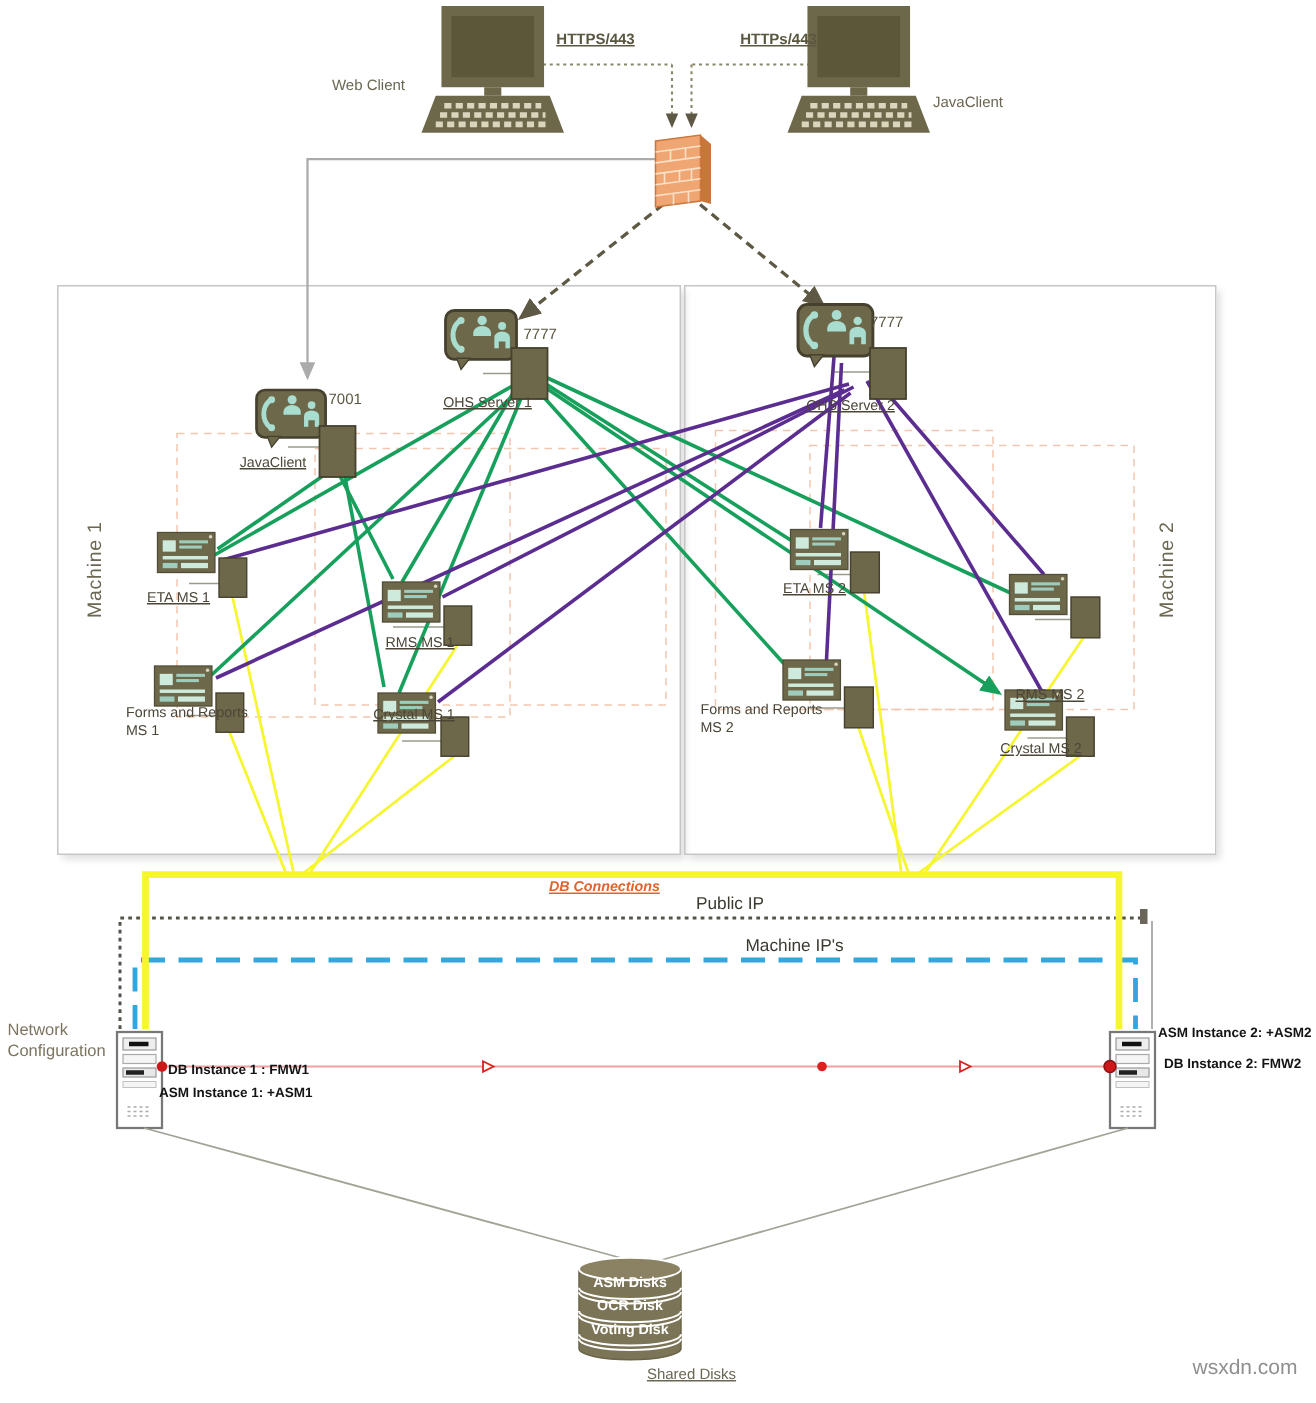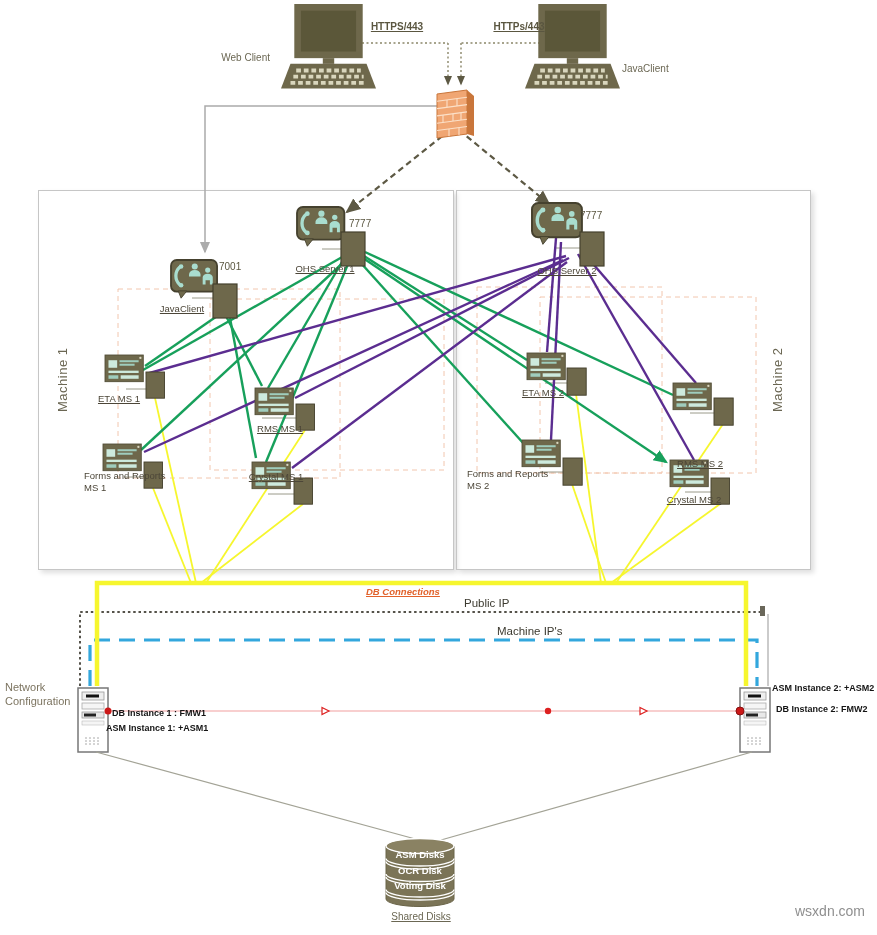--- a/index.html
+++ b/index.html
@@ -11,21 +11,21 @@
   .center{text-align:center;text-decoration:underline;}
   .vlbl{position:absolute;writing-mode:vertical-rl;transform:rotate(180deg);
         font-size:13px;color:#6b6753;letter-spacing:.5px;z-index:2;}
   .port{color:#5a5640;}
   .proto{font-weight:600;color:#5a5640;font-size:10px;}
   .client{color:#6b6753;font-size:10px;}
   .netlbl{font-size:11.5px;color:#3c3a30;}
   .dbconn{font-size:9.5px;font-weight:bold;font-style:italic;text-decoration:underline;color:#e2622b;}
   .dblbl{font-size:9px;font-weight:bold;color:#141414;}
   .netcfg{font-size:11px;color:#7c7460;white-space:normal;width:80px;}
-  .shared{font-size:10px;color:#6b6753;}
+  .shared{font-size:10px;color:#6b6753;margin-left:40px;}
   .wm{font-size:14px;color:#8f8f8f;}
 </style>
 </head>
 <body>
 
 <div class="stage">
 
   <div class="machine-box" style="left:38px;top:190px;width:414px;height:378px;"></div>
   <div class="machine-box" style="left:456px;top:190px;width:353px;height:378px;"></div>
 

